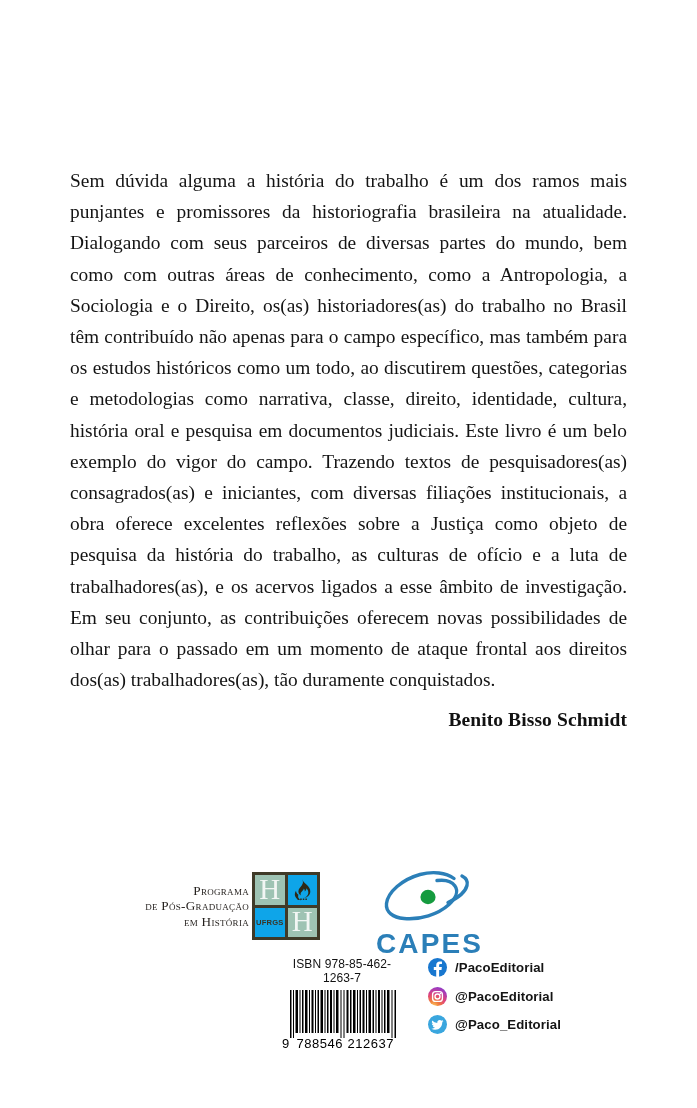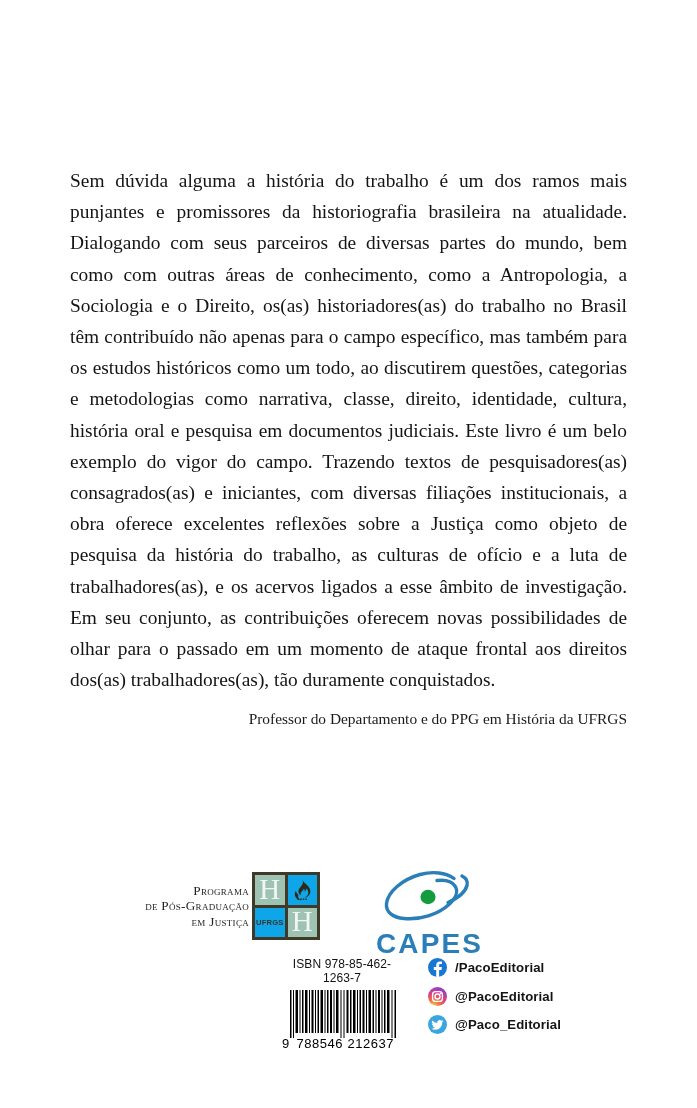--- a/index.html
+++ b/index.html
@@ -205,30 +205,30 @@
   }
 </style>
 </head>
 <body>
 
 <div class="page">
 
   <div class="blurb">Sem dúvida alguma a história do trabalho é um dos ramos mais punjantes e promissores da historiografia brasileira na atualidade. Dialogando com seus parceiros de diversas partes do mundo, bem como com outras áreas de conhecimento, como a Antropologia, a Sociologia e o Direito, os(as) historiadores(as) do trabalho no Brasil têm contribuído não apenas para o campo específico, mas também para os estudos históricos como um todo, ao discutirem questões, categorias e metodologias como narrativa, classe, direito, identidade, cultura, história oral e pesquisa em documentos judiciais. Este livro é um belo exemplo do vigor do campo. Trazendo textos de pesquisadores(as) consagrados(as) e iniciantes, com diversas filiações institucionais, a obra oferece excelentes reflexões sobre a Justiça como objeto de pesquisa da história do trabalho, as culturas de ofício e a luta de trabalhadores(as), e os acervos ligados a esse âmbito de investigação. Em seu conjunto, as contribuições oferecem novas possibilidades de olhar para o passado em um momento de ataque frontal aos direitos dos(as) trabalhadores(as), tão duramente conquistados.</div>
 
   <div class="attribution">
-    <div class="role">Professor do Departamento e do PPG em História da UFRGS</div>
+    <div class="author">Benito Bisso Schmidt</div>
   </div>
 
   <div class="logos">
 
     <div class="ppg-logo">
       <div class="ppg-text">
         <div>Programa</div>
         <div>de Pós-Graduação</div>
-        <div>em Justiça</div>
+        <div>em História</div>
       </div>
       <div class="ufrgs-grid">
         <div class="uq green">
           <span class="h-glyph">H</span>
         </div>
         <div class="uq yellow">
           <span class="flame-wrap">
             <svg viewBox="0 0 26 26" width="26" height="26" aria-hidden="true">
               <g fill="#2e2a17">
                 <path d="M13 2.2c1.6 2.6 1.1 4.3-.3 6.2-1.5 2-3.3 3.6-3.3 6.1 0 1.9 1.2 3.4 2.7 3.9-.6-.9-.7-2 .1-3.1.9-1.3 2.3-2.2 2.7-3.9.7 1.1 1 2 .9 3.1 1-.8 1.6-1.8 1.7-3.2 1.3 1.5 1.9 3.1 1.8 4.7-.2 2.6-2.2 4.6-5 5h.1c3.9-.2 6.9-2.9 6.9-6.5 0-2.6-1.4-4.6-3.3-6.4C16.1 6.3 14.3 4.6 13 2.2z"></path>

